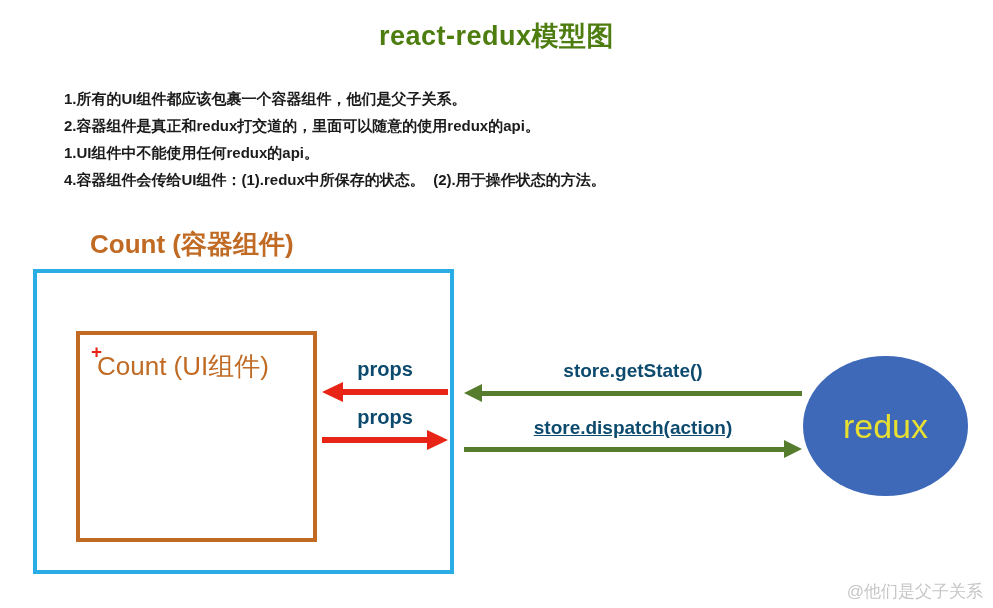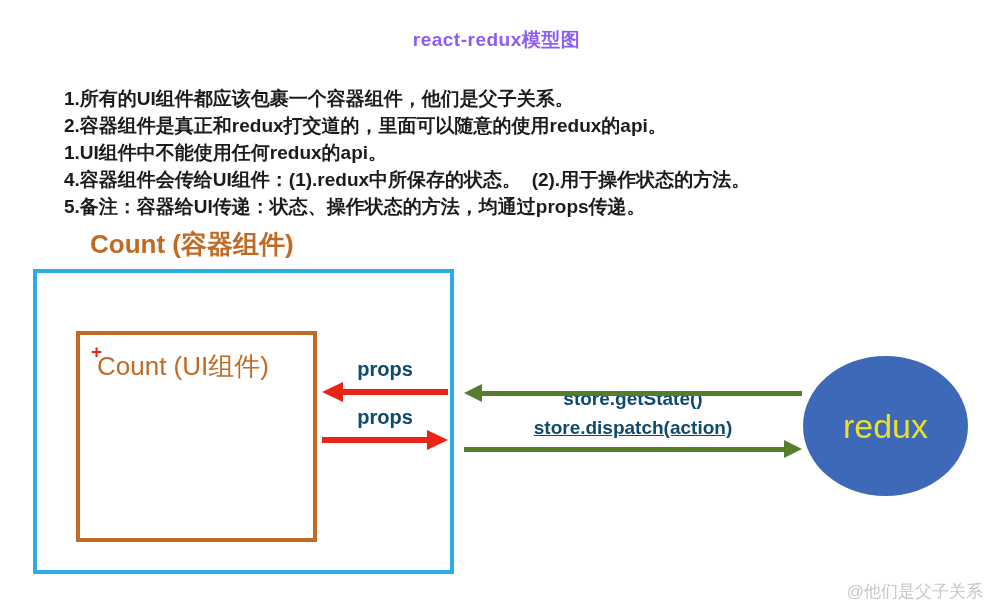--- a/index.html
+++ b/index.html
@@ -11,35 +11,35 @@
   .canvas {
     position: relative;
     width: 993px;
     height: 608px;
     background: #ffffff;
     overflow: hidden;
   }
   .page-title {
     position: absolute;
     left: 0;
-    top: 27px;
+    top: 18px;
     width: 100%;
     text-align: center;
-    font-size: 19px;
+    font-size: 27px;
     font-weight: bold;
-    color: #8b5cf6;
+    color: #4d7c0f;
     letter-spacing: 0.5px;
   }
   .notes {
     position: absolute;
     left: 64px;
     top: 85px;
   }
   .note-line {
-    font-size: 19px;
+    font-size: 15px;
     font-weight: bold;
     color: #1b1b1b;
     line-height: 27px;
     white-space: pre;
   }
   .container-label {
     position: absolute;
     left: 90px;
     top: 227px;
     font-size: 26px;
@@ -104,21 +104,21 @@
   .green-right .head  { right: 0; top: 0; border-top: 9px solid transparent; border-bottom: 9px solid transparent; border-left: 18px solid #567d2e; }
 
   .arrow-label {
     position: absolute;
     text-align: center;
     font-weight: bold;
     color: #0c4a6e;
   }
   .props-label-top    { left: 322px; top: 358px; width: 126px; font-size: 20px; }
   .props-label-bottom { left: 322px; top: 406px; width: 126px; font-size: 20px; }
-  .getstate-label     { left: 464px; top: 360px; width: 338px; font-size: 19px; margin-top: 28px; }
+  .getstate-label     { left: 464px; top: 360px; width: 338px; font-size: 19px; }
   .dispatch-label     { left: 464px; top: 417px; width: 338px; font-size: 19px; text-decoration: underline; }
 
   .redux-ellipse {
     position: absolute;
     left: 803px;
     top: 356px;
     width: 165px;
     height: 140px;
     background: #3e68b8;
     border-radius: 50%;
@@ -144,21 +144,20 @@
 
 <div class="canvas">
 
   <div class="page-title">react-redux模型图</div>
 
   <div class="notes">
     <div class="note-line">1.所有的UI组件都应该包裹一个容器组件，他们是父子关系。</div>
     <div class="note-line">2.容器组件是真正和redux打交道的，里面可以随意的使用redux的api。</div>
     <div class="note-line">1.UI组件中不能使用任何redux的api。</div>
     <div class="note-line">4.容器组件会传给UI组件：(1).redux中所保存的状态。  (2).用于操作状态的方法。</div>
-    <div class="note-line">5.备注：容器给UI传递：状态、操作状态的方法，均通过props传递。</div>
   </div>
 
   <div class="container-label">Count (容器组件)</div>
 
   <div class="container-box"></div>
 
   <div class="ui-box">
     <span class="cursor-mark">+</span>
     <span class="ui-label">Count (UI组件)</span>
   </div>

